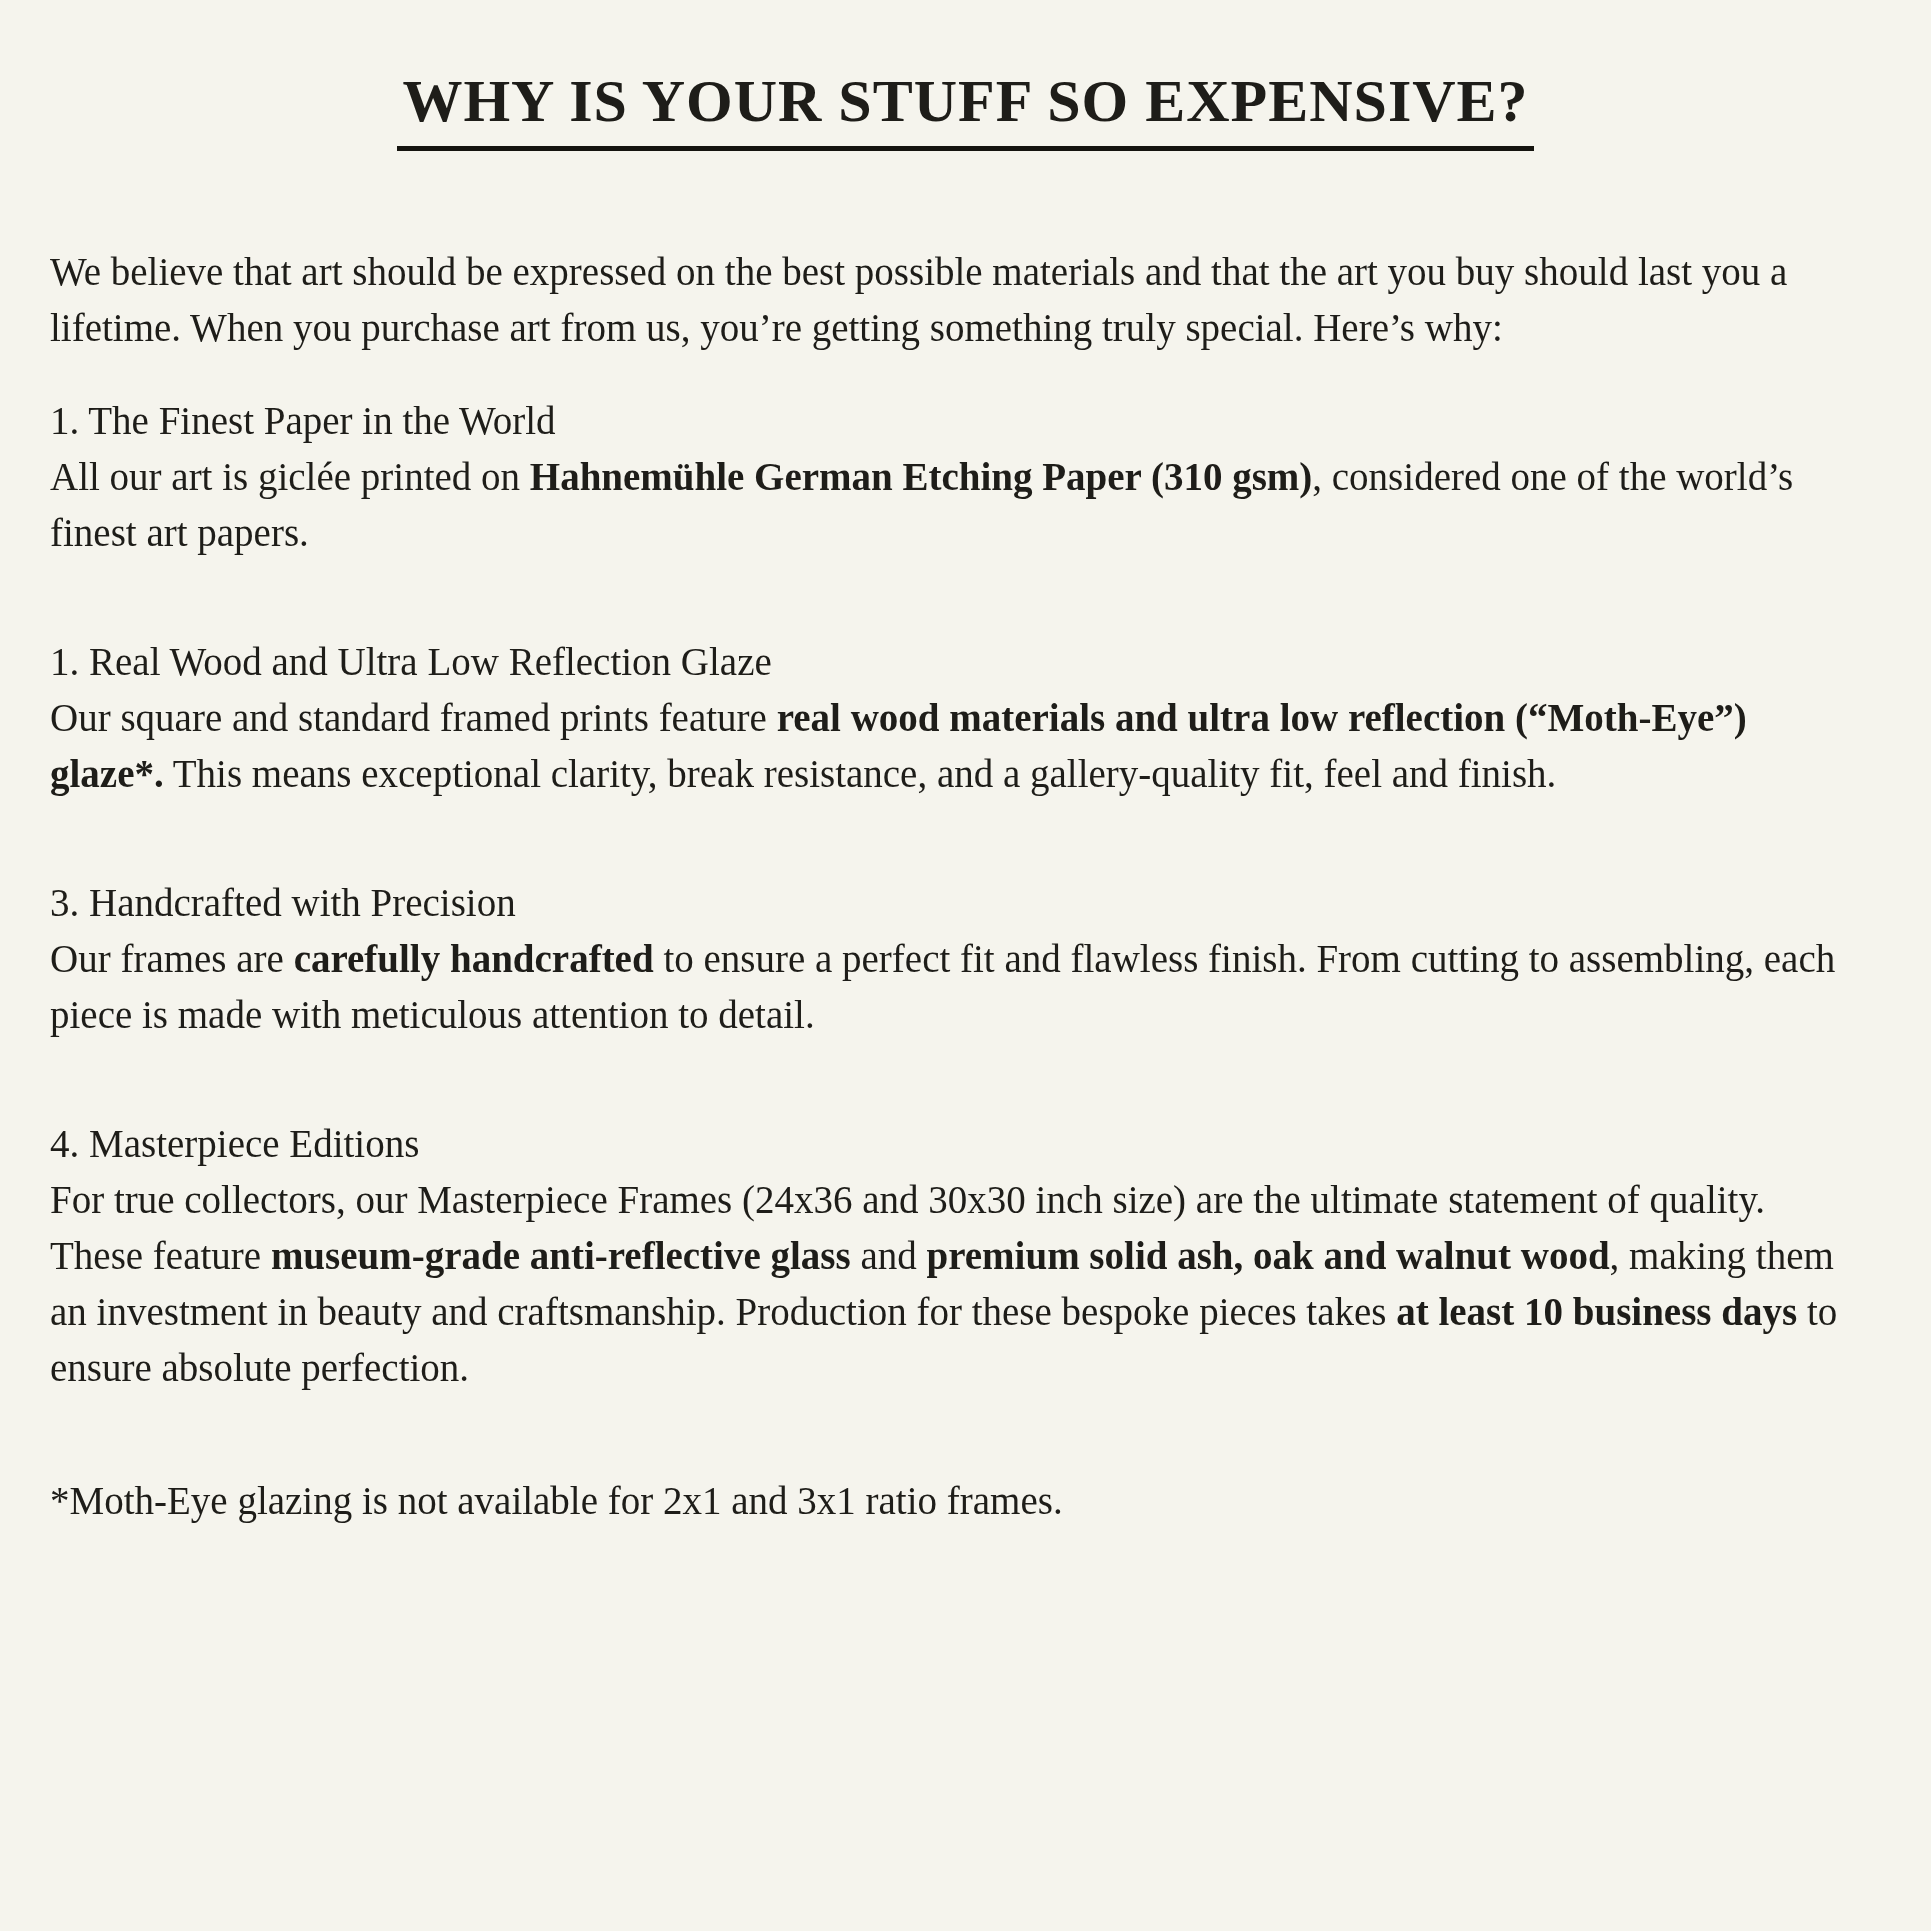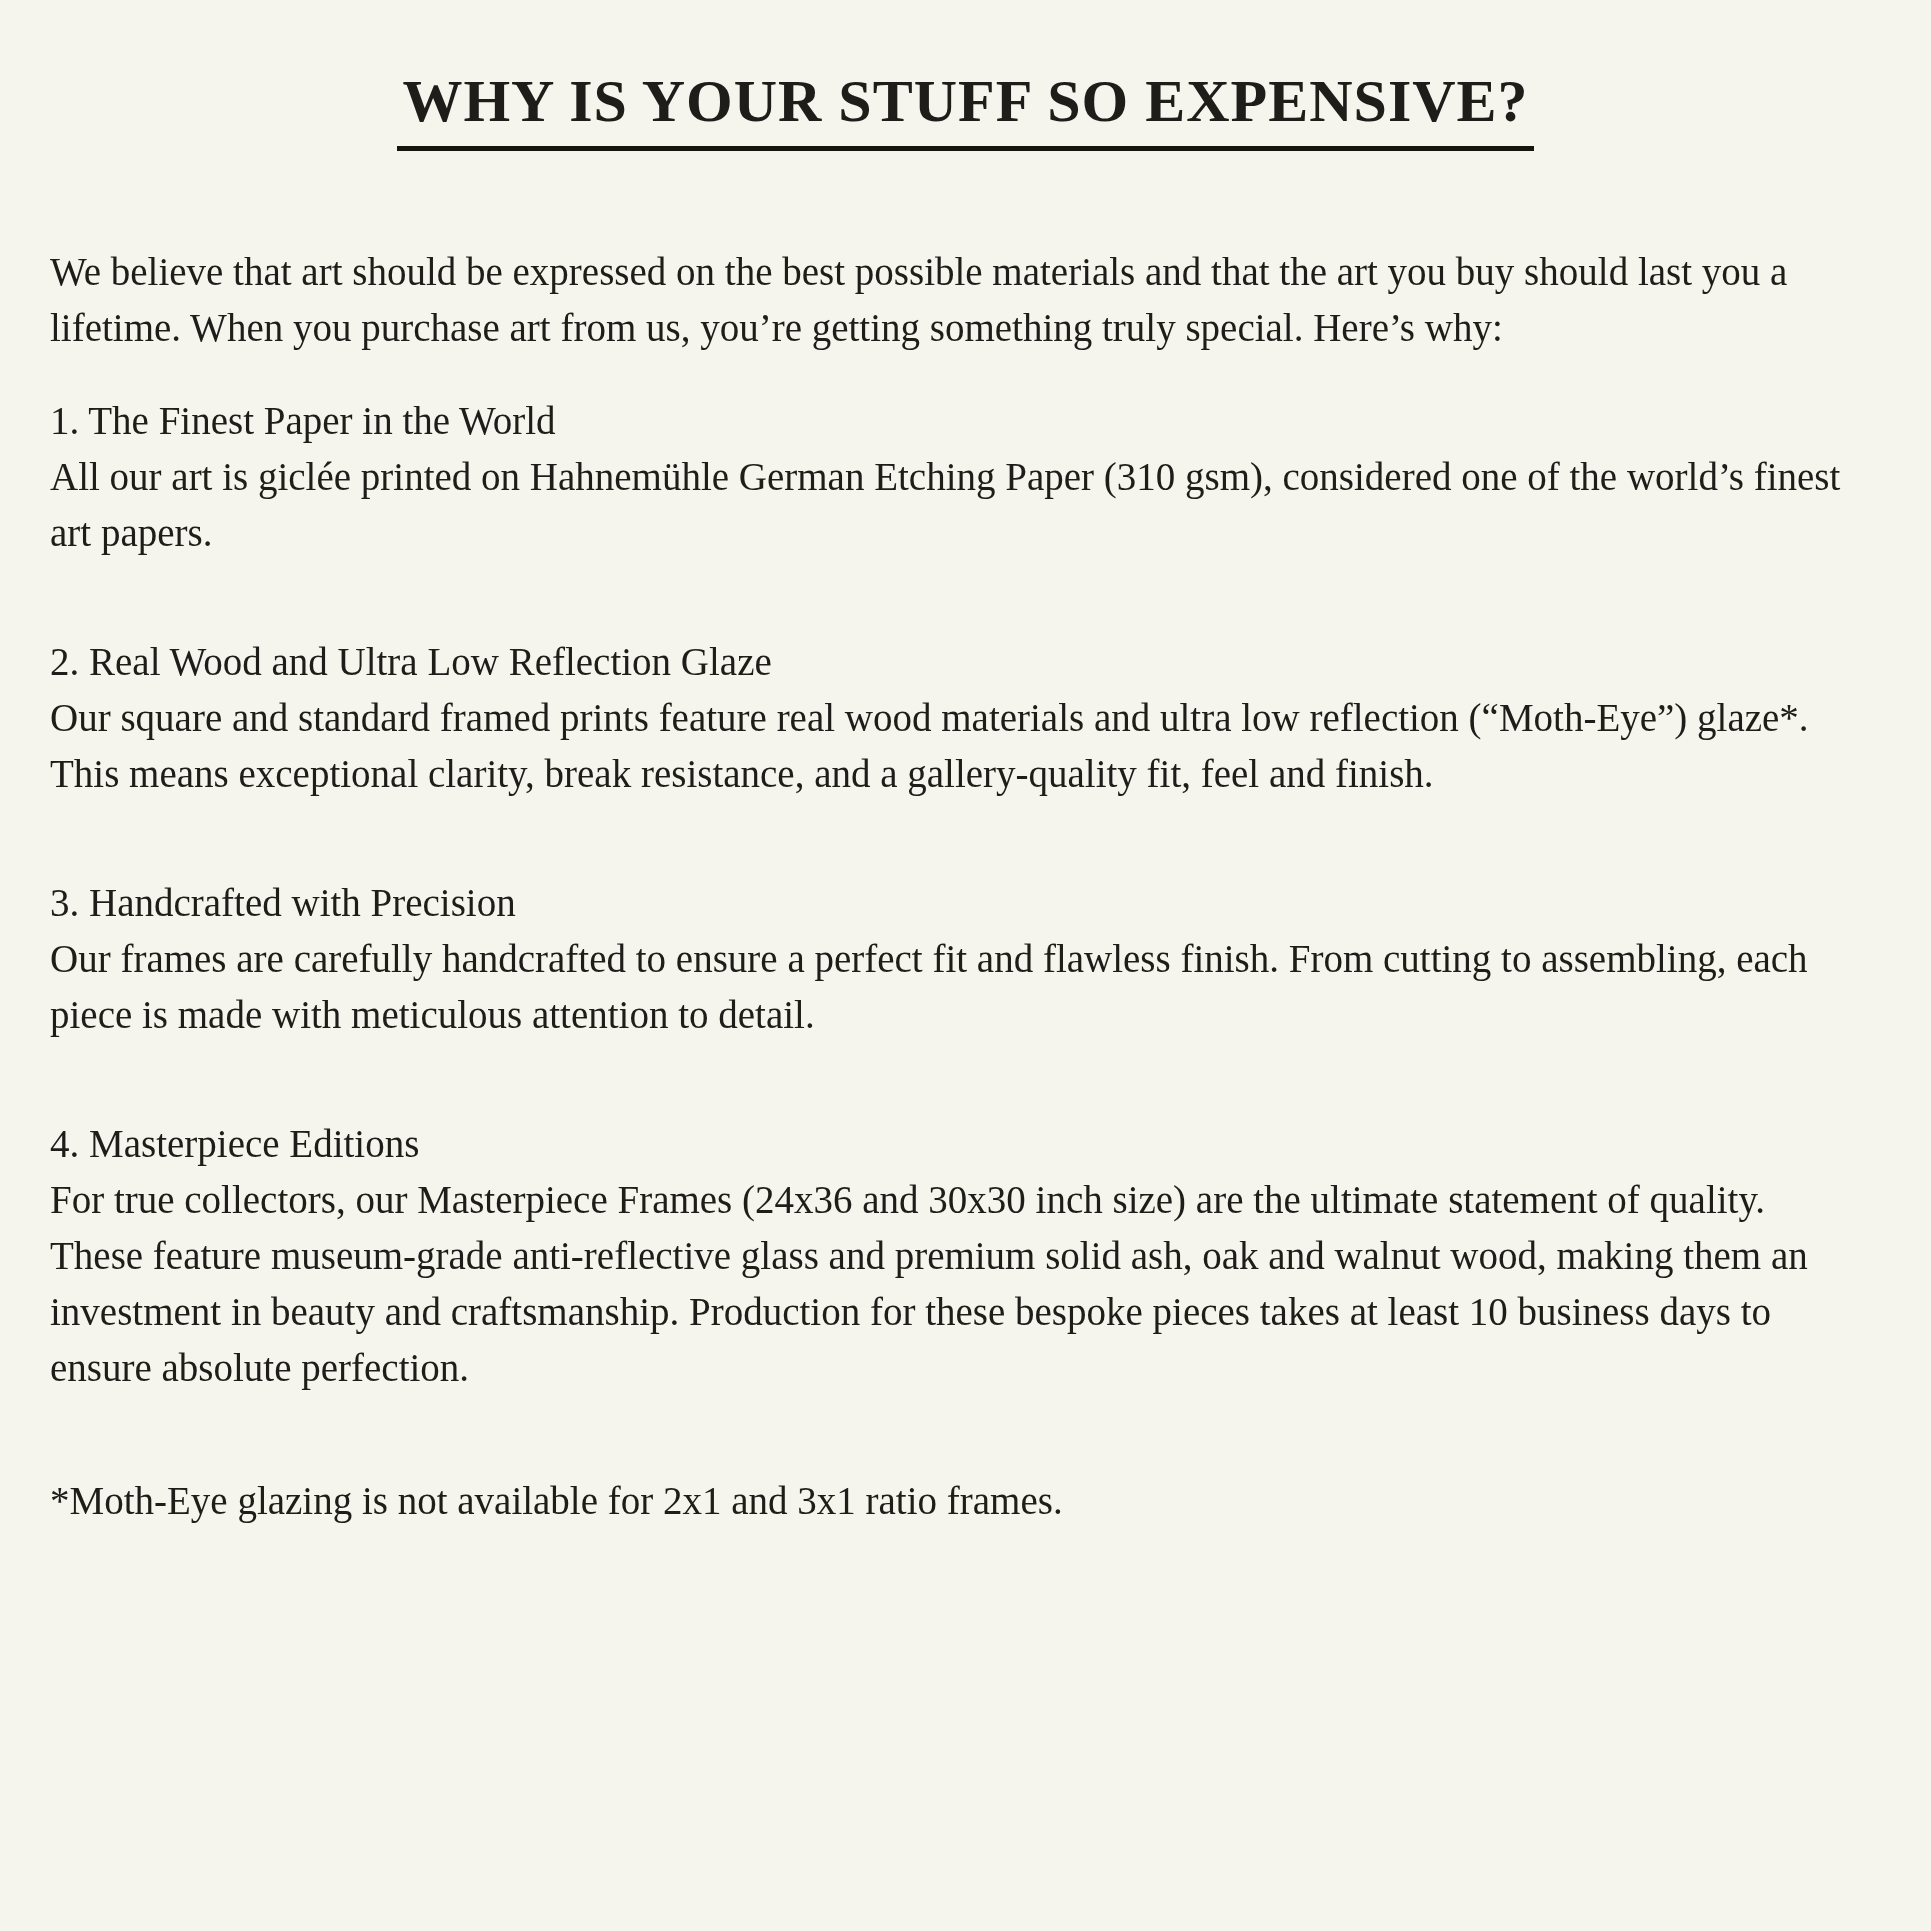--- a/index.html
+++ b/index.html
@@ -34,21 +34,21 @@
   .content {
     width: 1792px;
   }
   p, h2 {
     margin: 0;
     font-size: 39px;
     line-height: 56px;
     font-weight: normal;
   }
   h2 { font-weight: normal; }
-  strong { font-weight: normal; }
+  strong { font-weight: bold; }
   .intro {
     margin-top: 93px;
   }
   .section { margin-top: 73px; }
   .section.first { margin-top: 37px; }
   .footnote { margin-top: 77px; }
 </style>
 </head>
 <body style="background: rgb(245, 244, 237); color: rgb(30, 29, 25);">
 
@@ -57,21 +57,21 @@
 
   <div class="content">
     <p class="intro">We believe that art should be expressed on the best possible materials and that the art you buy should last you a lifetime. When you purchase art from us, you’re getting something truly special. Here’s why:</p>
 
     <div id="sections">
         <section class="section first">
           <h2>1. The Finest Paper in the World</h2>
           <p><span>All our art is giclée printed on </span><strong>Hahnemühle German Etching Paper (310 gsm)</strong><span>, considered one of the world’s finest art papers.</span></p>
         </section>
         <section class="section">
-          <h2>2. Real Wood and Ultra Low Reflection Glaze</h2>
+          <h2>1. Real Wood and Ultra Low Reflection Glaze</h2>
           <p><span>Our square and standard framed prints feature </span><strong>real wood materials and ultra low reflection (“Moth-Eye”) glaze*.</strong><span> This means exceptional clarity, break resistance, and a gallery-quality fit, feel and finish.</span></p>
         </section>
         <section class="section">
           <h2>3. Handcrafted with Precision</h2>
           <p><span>Our frames are </span><strong>carefully handcrafted</strong><span> to ensure a perfect fit and flawless finish. From cutting to assembling, each piece is made with meticulous attention to detail.</span></p>
         </section>
         <section class="section">
           <h2>4. Masterpiece Editions</h2>
           <p><span>For true collectors, our Masterpiece Frames (24x36 and 30x30 inch size) are the ultimate statement of quality. These feature </span><strong>museum-grade anti-reflective glass</strong><span> and </span><strong>premium solid ash, oak and walnut wood</strong><span>, making them an investment in beauty and craftsmanship. Production for these bespoke pieces takes </span><strong>at least 10 business days</strong><span> to ensure absolute perfection.</span></p>
         </section>

